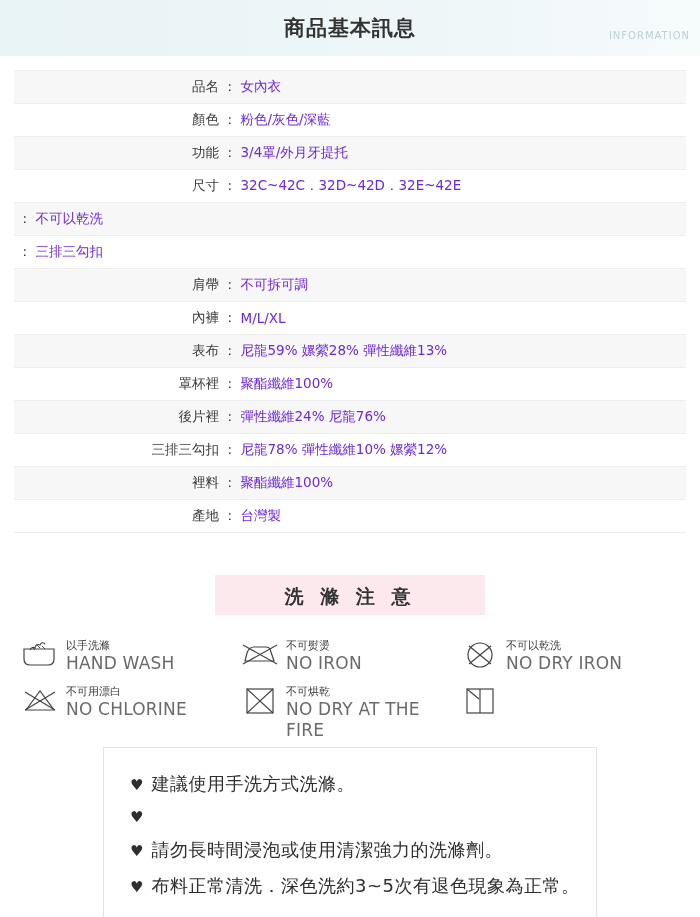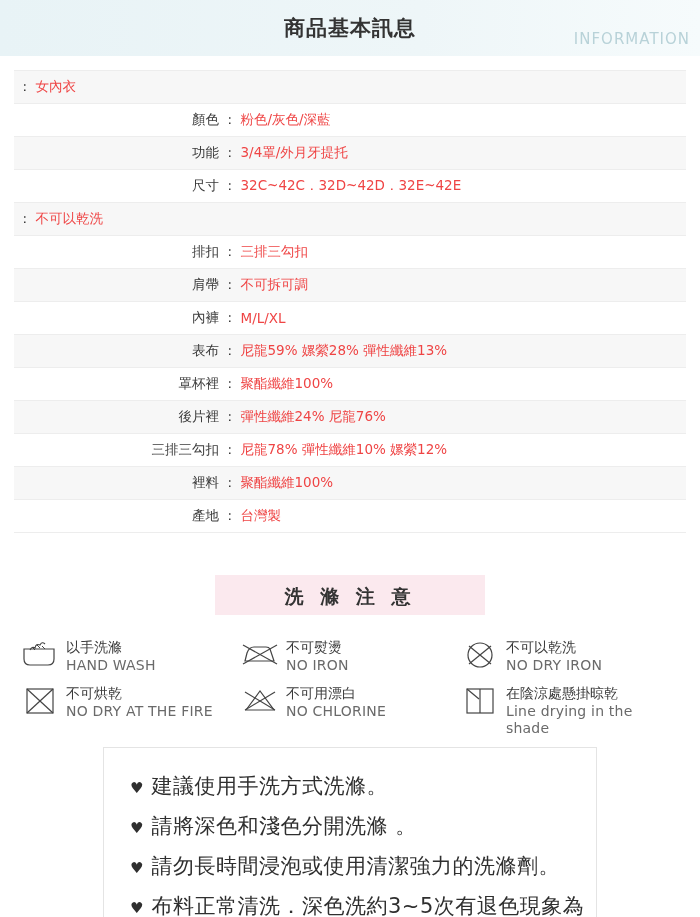--- a/index.html
+++ b/index.html
@@ -32,21 +32,21 @@
     text-align: center;
     font-size: 21px;
     font-weight: bold;
     color: #333333;
     letter-spacing: 1px;
   }
   .header-sub {
     position: absolute;
     right: 10px;
     top: 30px;
-    font-size: 15px;
+    font-size: 10px;
     color: #b8d2d8;
     letter-spacing: 1px;
   }
 
   
   .spec-wrap {
     width: 672px;
     margin: 14px auto 0 auto;
     border-top: 1px solid #ededed;
   }
@@ -68,21 +68,21 @@
     text-align: right;
     padding-right: 0;
     color: #3a3a3a;
     white-space: nowrap;
   }
   .spec-colon {
     padding: 0 4px;
     color: #3a3a3a;
   }
   .spec-value {
-    color: #ef4444;
+    color: #6d28d9;
     white-space: nowrap;
   }
 
   
   .wash-title-wrap {
     width: 270px;
     margin: 42px auto 0 auto;
     height: 40px;
     background: #fbe9ee;
     position: relative;
@@ -119,26 +119,26 @@
     margin-right: 6px;
   }
   .wash-icon svg {
     display: block;
   }
   .wash-text {
     padding-top: 2px;
     line-height: 1.25;
   }
   .wash-cn {
-    font-size: 14px;
+    font-size: 11px;
     color: #3a3a3a;
     display: block;
   }
   .wash-en {
-    font-size: 14px;
+    font-size: 17px;
     color: #6a6a6a;
     display: block;
     letter-spacing: 0.2px;
   }
 
   
   .notes-box {
     width: 492px;
     margin: 18px auto 0 auto;
     border: 1px solid #e4e4e4;
@@ -150,35 +150,36 @@
     align-items: baseline;
     padding: 6px 0 6px 26px;
   }
   .note-heart {
     color: #2f2f2f;
     font-size: 15px;
     margin-right: 8px;
     flex: 0 0 auto;
   }
   .note-text {
-    font-size: 21px;
+    font-size: 18px;
     color: #2f2f2f;
     letter-spacing: 0.5px;
   }
 </style>
 </head>
 <body>
 
 <div class="header">
   <div class="header-title">商品基本訊息</div>
   <div class="header-sub">INFORMATION</div>
 </div>
 
 <div class="spec-wrap">
   <div class="spec-row">
+    <span class="spec-label">品名</span>
     <span class="spec-colon">：</span>
     <span class="spec-value">女內衣</span>
   </div>
   <div class="spec-row">
     <span class="spec-label">顏色</span>
     <span class="spec-colon">：</span>
     <span class="spec-value">粉色/灰色/深藍</span>
   </div>
   <div class="spec-row">
     <span class="spec-label">功能</span>
@@ -188,21 +189,20 @@
   <div class="spec-row">
     <span class="spec-label">尺寸</span>
     <span class="spec-colon">：</span>
     <span class="spec-value">32C~42C．32D~42D．32E~42E</span>
   </div>
   <div class="spec-row">
     <span class="spec-colon">：</span>
     <span class="spec-value">不可以乾洗</span>
   </div>
   <div class="spec-row">
-    <span class="spec-label">排扣</span>
     <span class="spec-colon">：</span>
     <span class="spec-value">三排三勾扣</span>
   </div>
   <div class="spec-row">
     <span class="spec-label">肩帶</span>
     <span class="spec-colon">：</span>
     <span class="spec-value">不可拆可調</span>
   </div>
   <div class="spec-row">
     <span class="spec-label">內褲</span>
@@ -285,69 +285,64 @@
     </span>
     <span class="wash-text">
       <span class="wash-cn">不可以乾洗</span>
       <span class="wash-en">NO DRY IRON</span>
     </span>
   </div>
 
   <div class="wash-cell">
     <span class="wash-icon">
       <svg width="40" height="36" viewBox="0 0 40 36">
+        <path d="M6 27 L20 8 L34 27 Z" fill="none" stroke="#444" stroke-width="1.2"></path>
+        <line x1="5" y1="9" x2="35" y2="27" stroke="#444" stroke-width="1.2"></line>
+        <line x1="35" y1="9" x2="5" y2="27" stroke="#444" stroke-width="1.2"></line>
+      </svg>
+    </span>
+    <span class="wash-text">
+      <span class="wash-cn">不可用漂白</span>
+      <span class="wash-en">NO CHLORINE</span>
+    </span>
+  </div>
+
+  <div class="wash-cell">
+    <span class="wash-icon">
+      <svg width="40" height="36" viewBox="0 0 40 36">
         <rect x="7" y="6" width="26" height="24" fill="none" stroke="#444" stroke-width="1.2"></rect>
         <line x1="7" y1="6" x2="33" y2="30" stroke="#444" stroke-width="1.2"></line>
         <line x1="33" y1="6" x2="7" y2="30" stroke="#444" stroke-width="1.2"></line>
       </svg>
     </span>
     <span class="wash-text">
       <span class="wash-cn">不可烘乾</span>
       <span class="wash-en">NO DRY AT THE FIRE</span>
     </span>
   </div>
 
   <div class="wash-cell">
     <span class="wash-icon">
       <svg width="40" height="36" viewBox="0 0 40 36">
-        <path d="M6 27 L20 8 L34 27 Z" fill="none" stroke="#444" stroke-width="1.2"></path>
-        <line x1="5" y1="9" x2="35" y2="27" stroke="#444" stroke-width="1.2"></line>
-        <line x1="35" y1="9" x2="5" y2="27" stroke="#444" stroke-width="1.2"></line>
-      </svg>
-    </span>
-    <span class="wash-text">
-      <span class="wash-cn">不可用漂白</span>
-      <span class="wash-en">NO CHLORINE</span>
-    </span>
-  </div>
-
-  <div class="wash-cell">
-    <span class="wash-icon">
-      <svg width="40" height="36" viewBox="0 0 40 36">
         <rect x="7" y="6" width="26" height="24" fill="none" stroke="#444" stroke-width="1.2"></rect>
         <line x1="20" y1="6" x2="20" y2="30" stroke="#444" stroke-width="1.2"></line>
         <line x1="7" y1="6" x2="19" y2="16" stroke="#444" stroke-width="1.2"></line>
       </svg>
-    </span>
-    <span class="wash-text">
-      <span class="wash-cn">在陰涼處懸掛晾乾</span>
-      <span class="wash-en">Line drying in the shade</span>
     </span>
   </div>
 
 </div>
 
 <div class="notes-box">
   <div class="note-row">
     <span class="note-heart">♥</span>
     <span class="note-text">建議使用手洗方式洗滌。</span>
   </div>
   <div class="note-row">
     <span class="note-heart">♥</span>
-    <span class="note-text">請將深色和淺色分開洗滌 。</span>
   </div>
   <div class="note-row">
     <span class="note-heart">♥</span>
     <span class="note-text">請勿長時間浸泡或使用清潔強力的洗滌劑。</span>
   </div>
   <div class="note-row">
     <span class="note-heart">♥</span>
     <span class="note-text">布料正常清洗．深色洗約3~5次有退色現象為正常。</span>
   </div>
 </div>

